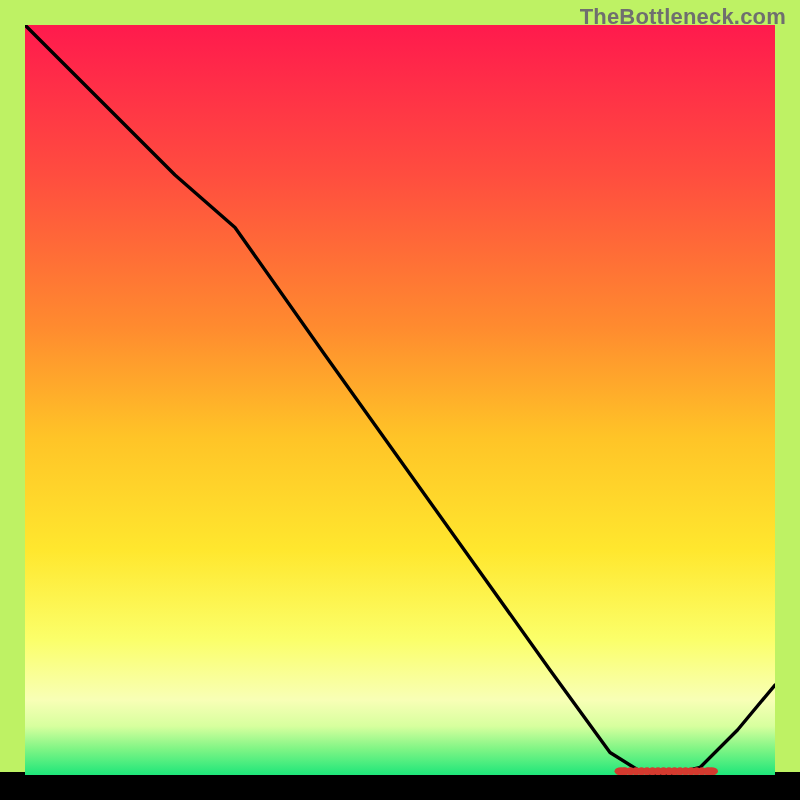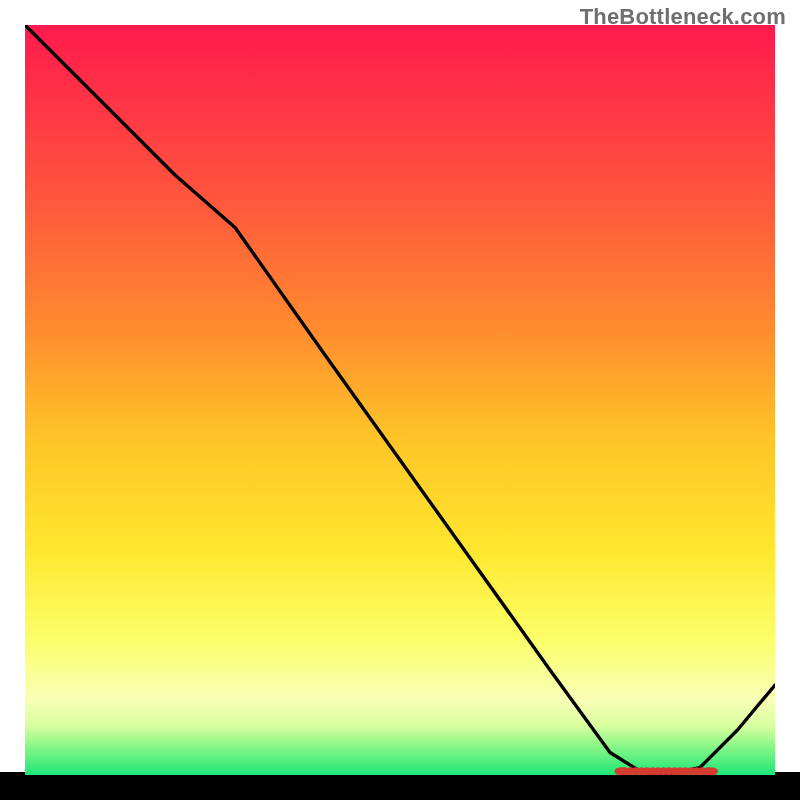--- a/index.html
+++ b/index.html
@@ -8,21 +8,21 @@
     width: 800px;
     height: 800px;
     background: #000;
     overflow: hidden;
     font-family: Arial, Helvetica, sans-serif;
   }
   #wrap {
     position: relative;
     width: 800px;
     height: 772px;
-    background: #ffffff;
+    background: #bef264;
   }
   #attribution {
     position: absolute;
     top: 4px;
     right: 14px;
     color: #6f6f6f;
     font-size: 22px;
     font-weight: 600;
     letter-spacing: 0.2px;
     z-index: 5;

